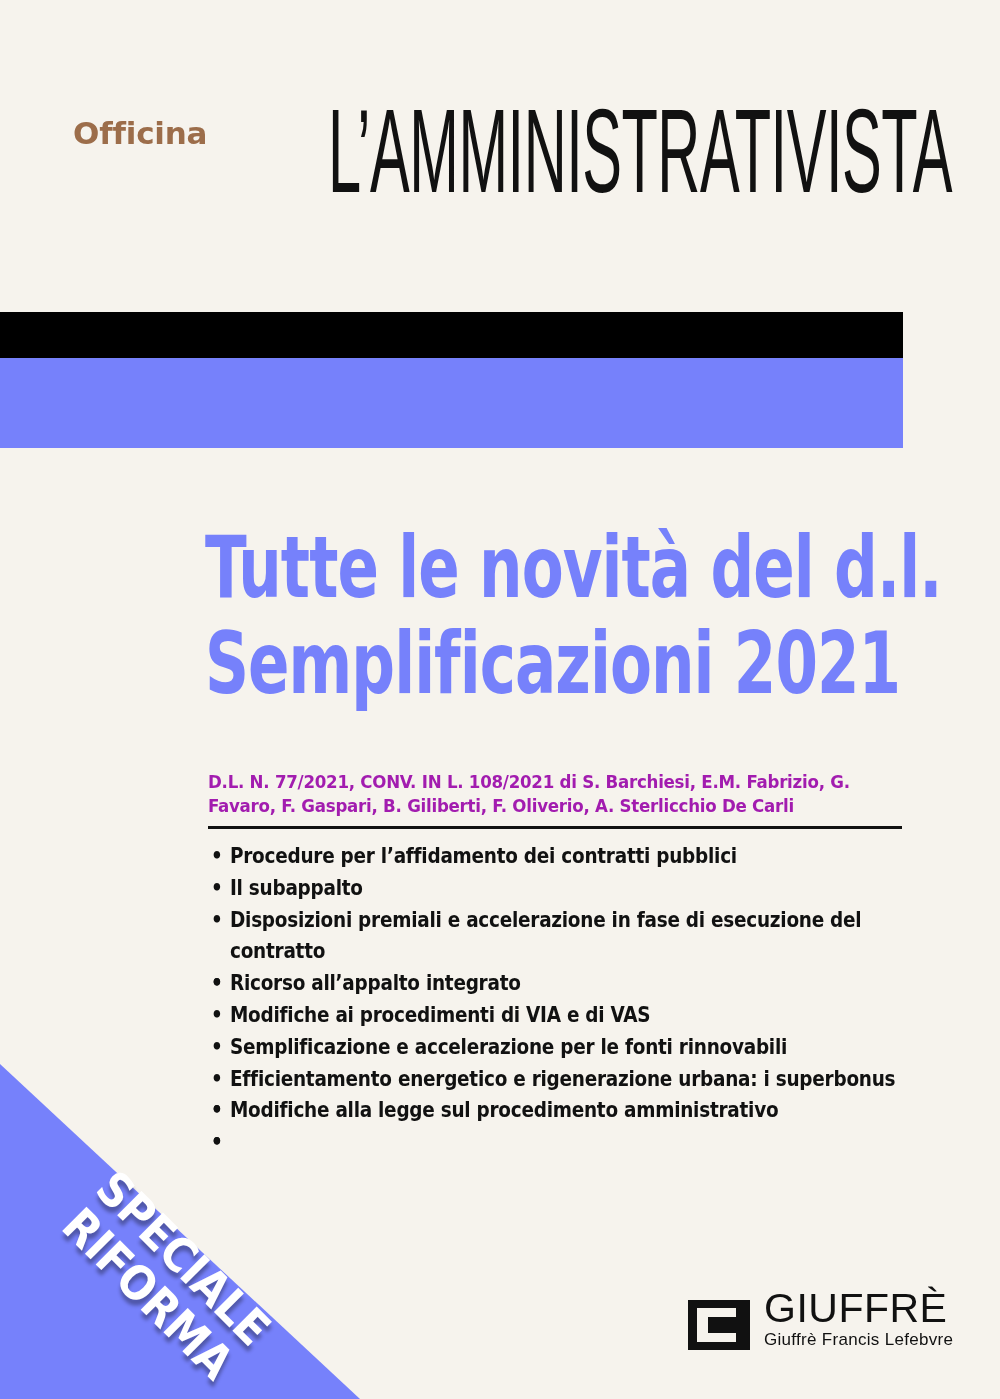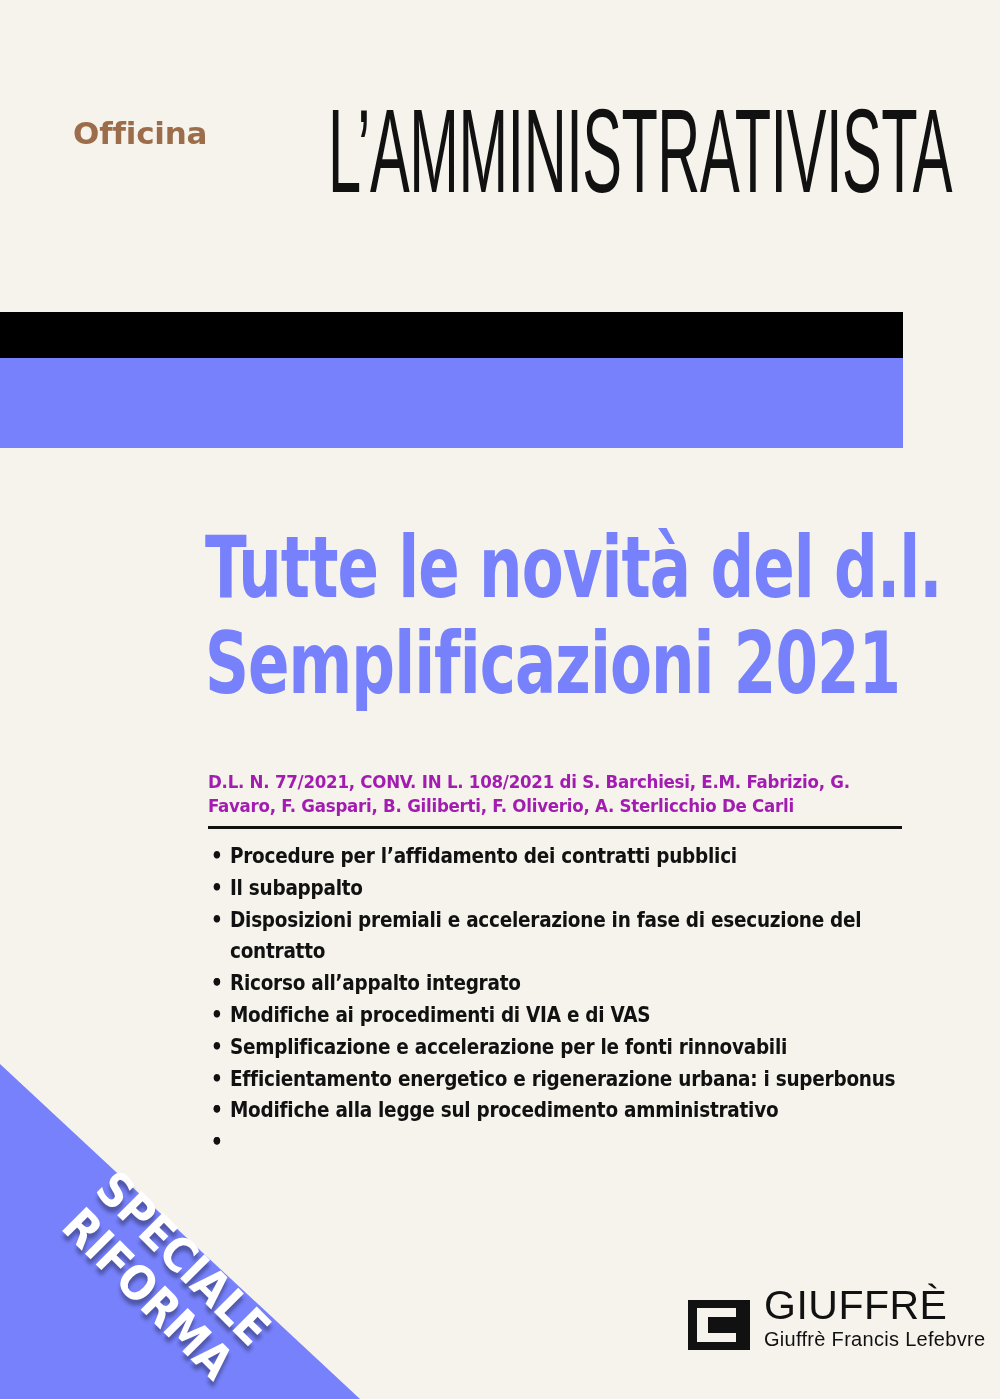--- a/index.html
+++ b/index.html
@@ -231,21 +231,21 @@
     font-family: "Liberation Sans", sans-serif;
     font-weight: 400;
     font-size: 41px;
     line-height: 0.98;
     letter-spacing: 0.5px;
   }
   #publisher-tagline {
     color: #111111;
     font-family: "Liberation Sans", sans-serif;
     font-weight: 400;
-    font-size: 20px;
+    font-size: 17px;
     line-height: 1.1;
     letter-spacing: 0.3px;
     margin-top: 3px;
   }
 </style>
 </head>
 <body>
 
 <div id="cover">
 

